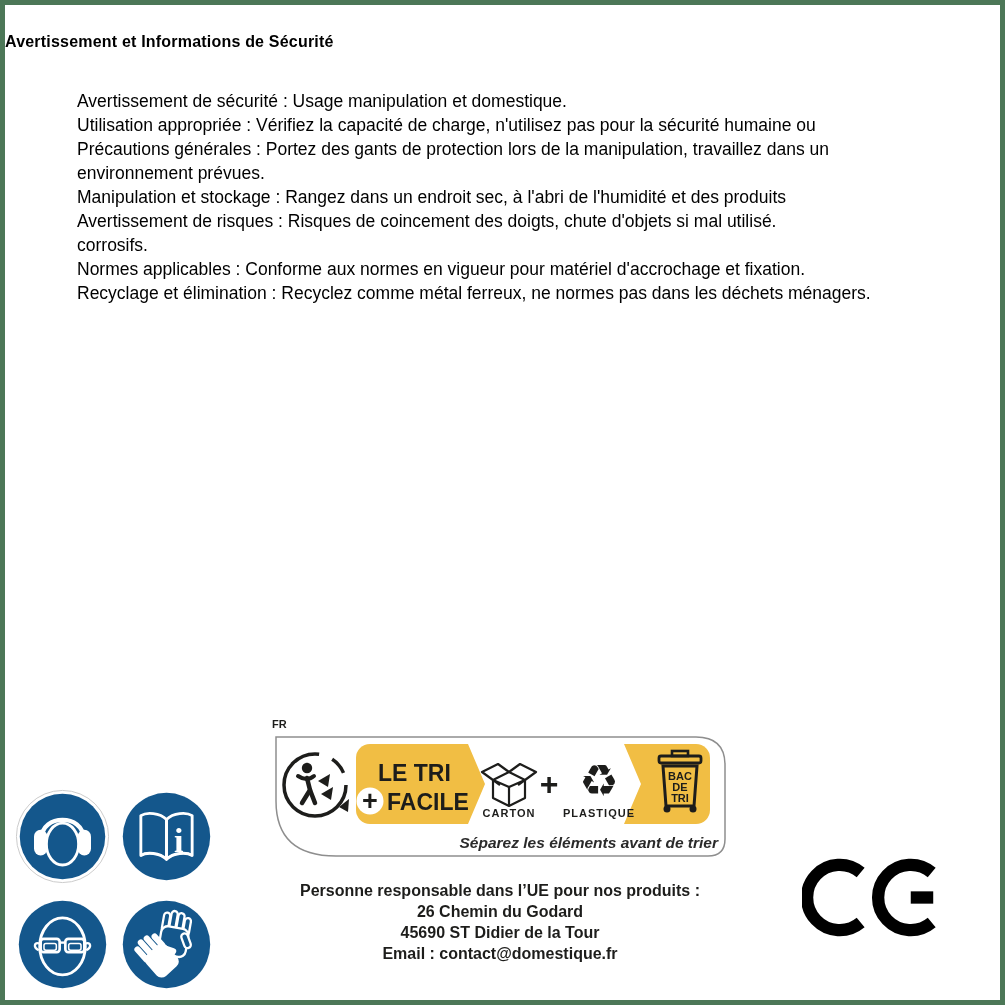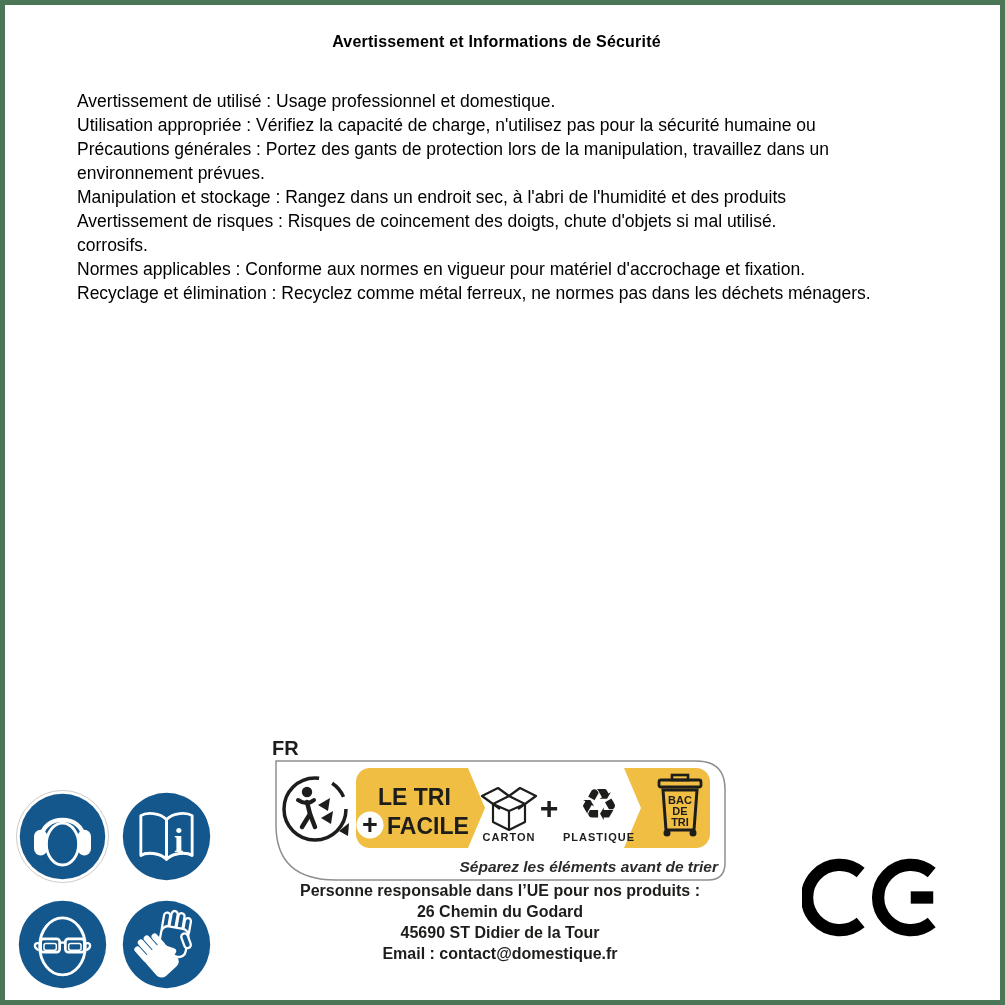--- a/index.html
+++ b/index.html
@@ -12,63 +12,63 @@
     overflow:hidden;
   }
   .page{
     position:absolute;inset:0;
     border:5px solid #4C7757;
     box-sizing:border-box;
     background:#fff;
   }
   .doc-title{
     position:absolute;top:28px;left:0;right:12px;
-    text-align:center;
+    text-align:left;
     font-size:16px;font-weight:bold;
     letter-spacing:.2px;
   }
   .body-text{
     position:absolute;top:84px;left:72px;width:900px;
     font-size:17.5px;line-height:24px;
   }
   .body-text .line{white-space:nowrap;}
   .safety-icons{
     position:absolute;left:10px;top:784px;
     display:grid;
     grid-template-columns:95px 95px;
     grid-auto-rows:95px;
     column-gap:9px;row-gap:13px;
   }
   .safety-icons svg{display:block;width:95px;height:95px;}
   .infotri{
     position:absolute;left:267px;top:709px;width:456px;
   }
   .infotri .fr{
-    font-weight:bold;font-size:20px;line-height:21px;color:#1d1d1b;margin-top:24px;
+    font-weight:bold;font-size:11px;line-height:21px;color:#1d1d1b;
   }
   .infotri svg{display:block;}
   .responsible{
     position:absolute;left:267px;top:875px;width:456px;
     text-align:center;font-weight:bold;font-size:16px;line-height:21px;
     color:#1d1d1b;
   }
   .ce-mark{
     position:absolute;left:797px;top:840px;width:145px;height:105px;
   }
   .ce-mark svg{display:block;width:145px;height:105px;}
 </style>
 </head>
 <body>
 
 <div class="page">
 
   <div class="doc-title">Avertissement et Informations de Sécurité</div>
 
   <div class="body-text">
-    <div class="line">Avertissement de utilisé : Usage professionnel et domestique.</div>
+    <div class="line">Avertissement de sécurité : Usage manipulation et domestique.</div>
     <div class="line">Utilisation appropriée : Vérifiez la capacité de charge, n'utilisez pas pour la sécurité humaine ou</div>
     <div class="line">Précautions générales : Portez des gants de protection lors de la manipulation, travaillez dans un</div>
     <div class="line">environnement prévues.</div>
     <div class="line">Manipulation et stockage : Rangez dans un endroit sec, à l'abri de l'humidité et des produits</div>
     <div class="line">Avertissement de risques : Risques de coincement des doigts, chute d'objets si mal utilisé.</div>
     <div class="line">corrosifs.</div>
     <div class="line">Normes applicables : Conforme aux normes en vigueur pour matériel d'accrochage et fixation.</div>
     <div class="line">Recyclage et élimination : Recyclez comme métal ferreux, ne normes pas dans les déchets ménagers.</div>
   </div>
 

